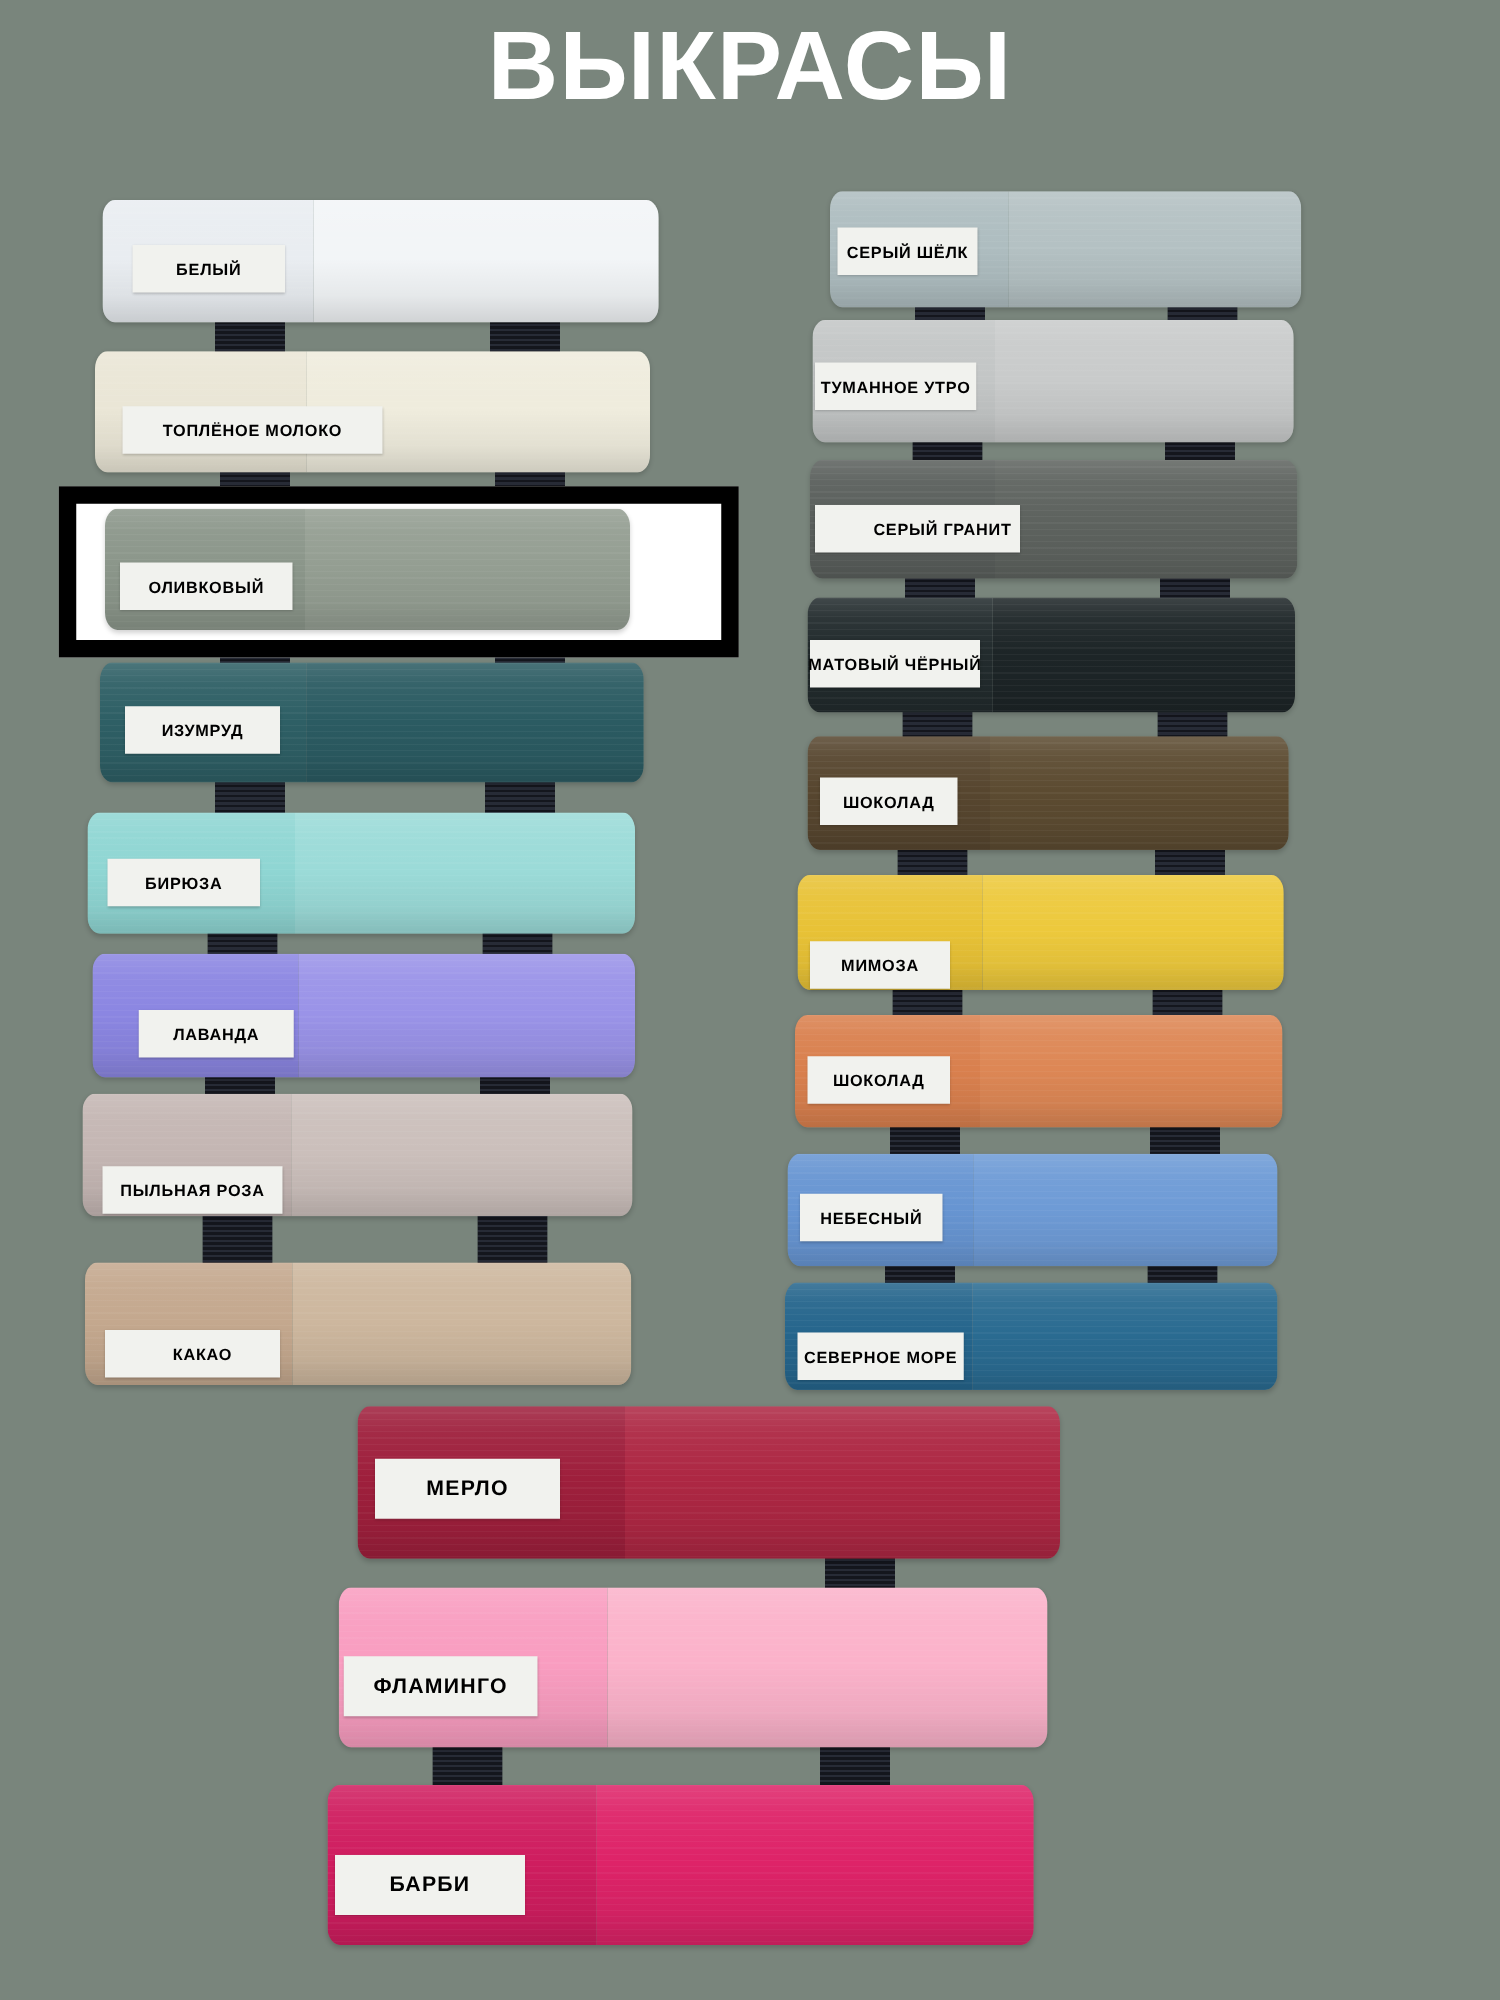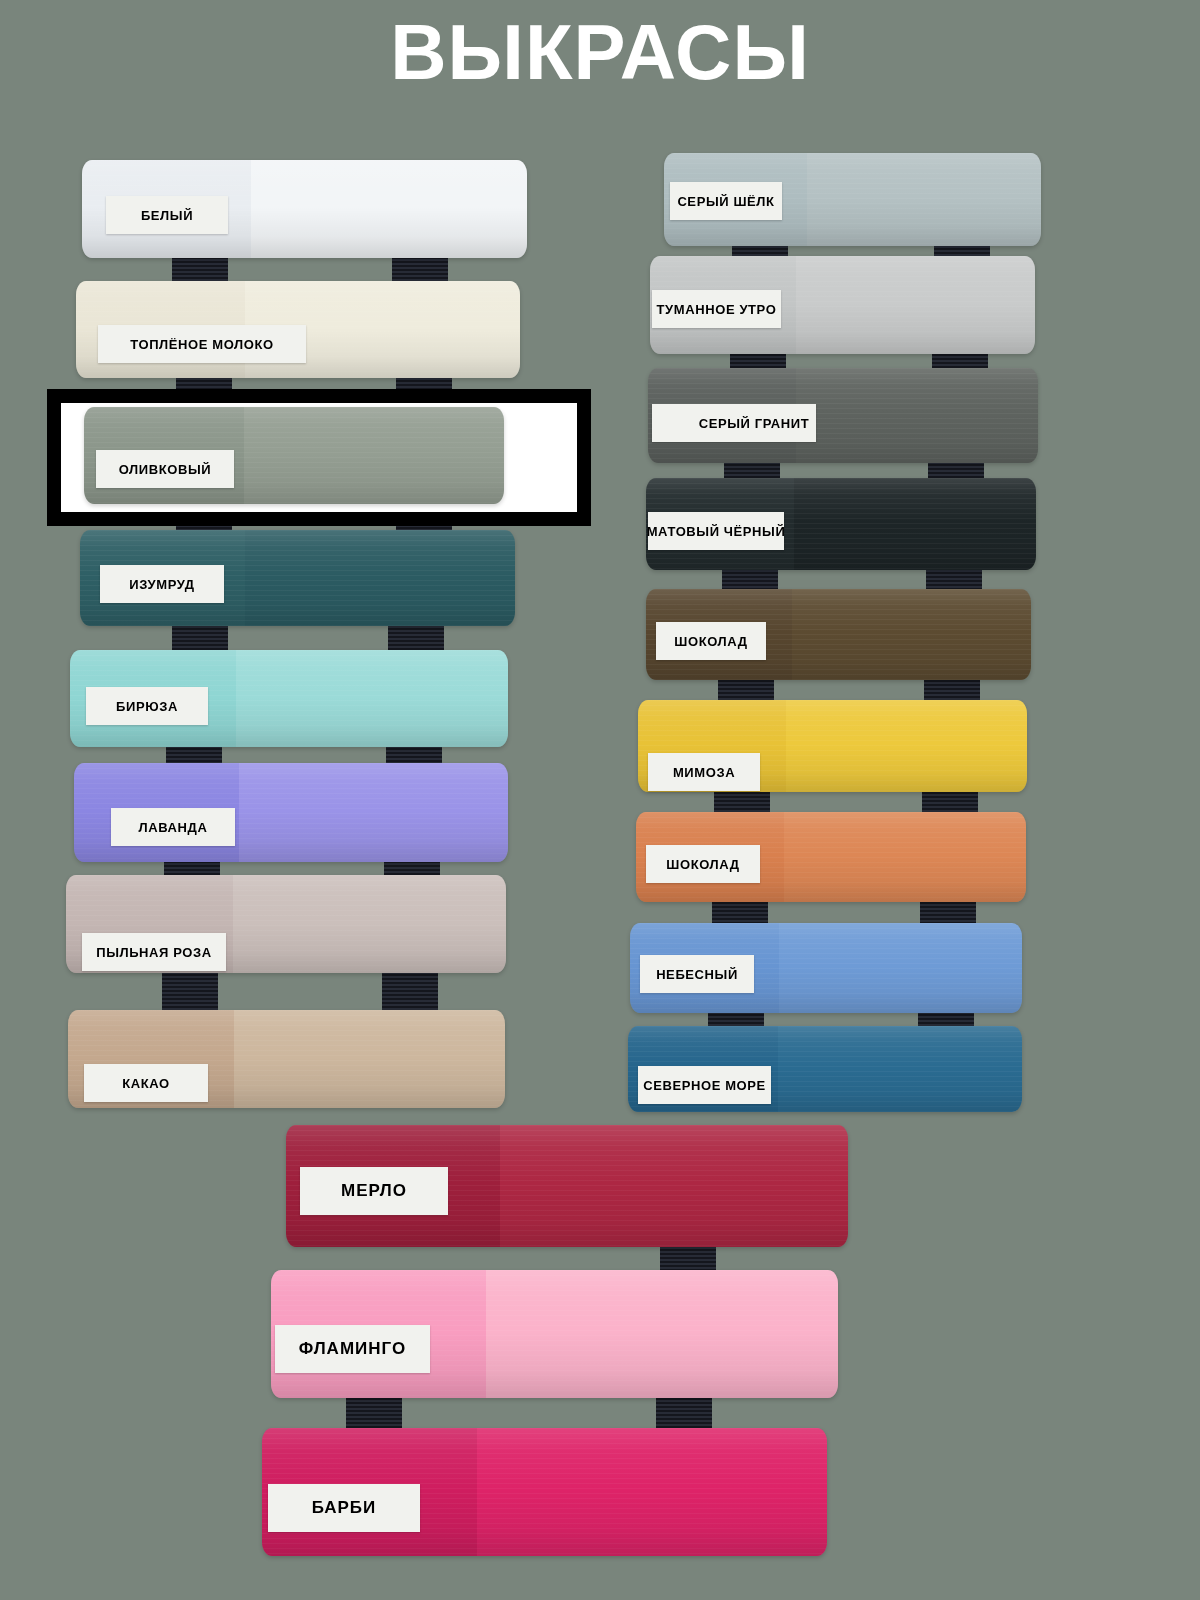--- a/index.html
+++ b/index.html
@@ -176,21 +176,21 @@
         <div class="grain"></div>
         <div class="shade"></div>
       </div>
       <div class="label" style="left: 82px; top: 933px; width: 144px;">ПЫЛЬНАЯ РОЗА</div>
       <div class="swatch" style="left: 68px; top: 1010px; width: 437px; height: 98px;">
         <div class="coat-l" style="background: rgb(196, 168, 142);"></div>
         <div class="coat-r" style="background: rgb(205, 183, 158);"></div>
         <div class="grain"></div>
         <div class="shade"></div>
       </div>
-      <div class="label" style="left: 84px; top: 1064px; width: 124px;">КАКАО</div>
+      <div class="label" style="left: 84px; top: 1064px; width: 124px; padding-left: 16px;">КАКАО</div>
     </div>
   <div class="group" id="group-right">
       <div class="strap" style="left: 732px; top: 228px; height: 48px;"></div>
       <div class="strap" style="left: 934px; top: 228px; height: 48px;"></div>
       <div class="strap" style="left: 730px; top: 338px; height: 48px;"></div>
       <div class="strap" style="left: 932px; top: 338px; height: 48px;"></div>
       <div class="strap" style="left: 724px; top: 448px; height: 48px;"></div>
       <div class="strap" style="left: 928px; top: 448px; height: 48px;"></div>
       <div class="strap" style="left: 722px; top: 556px; height: 48px;"></div>
       <div class="strap" style="left: 926px; top: 556px; height: 48px;"></div>

